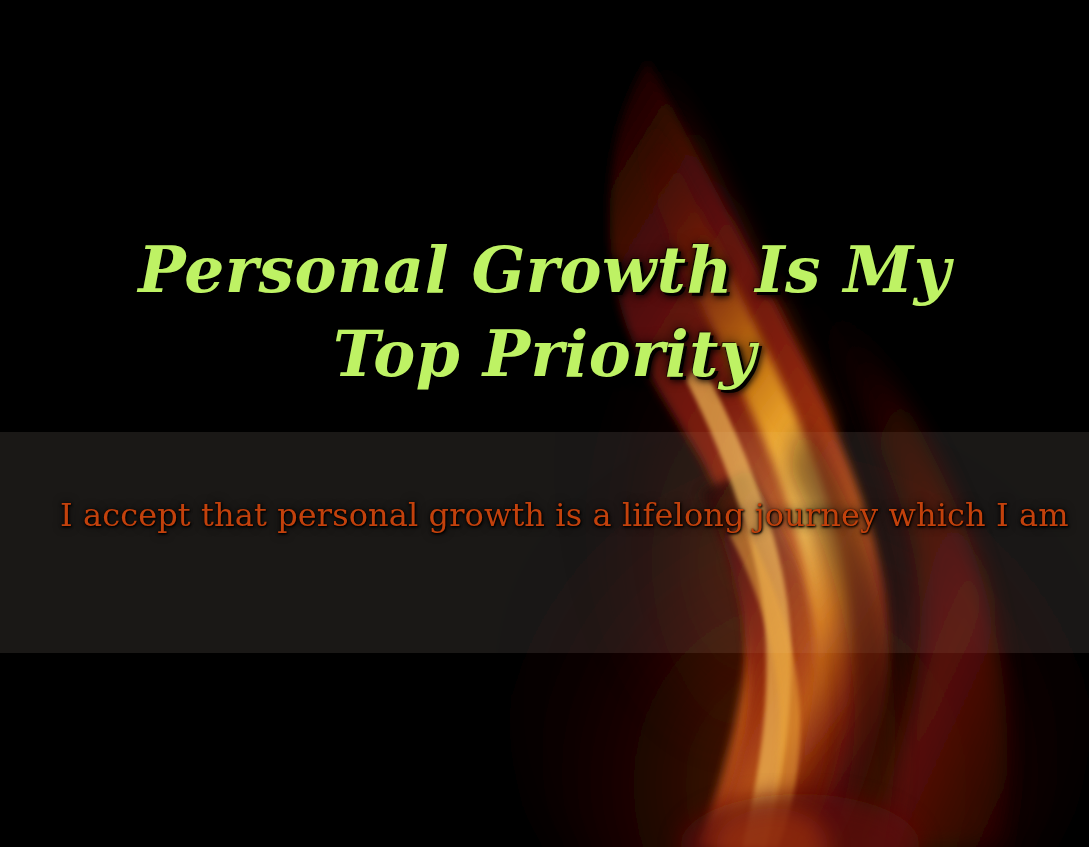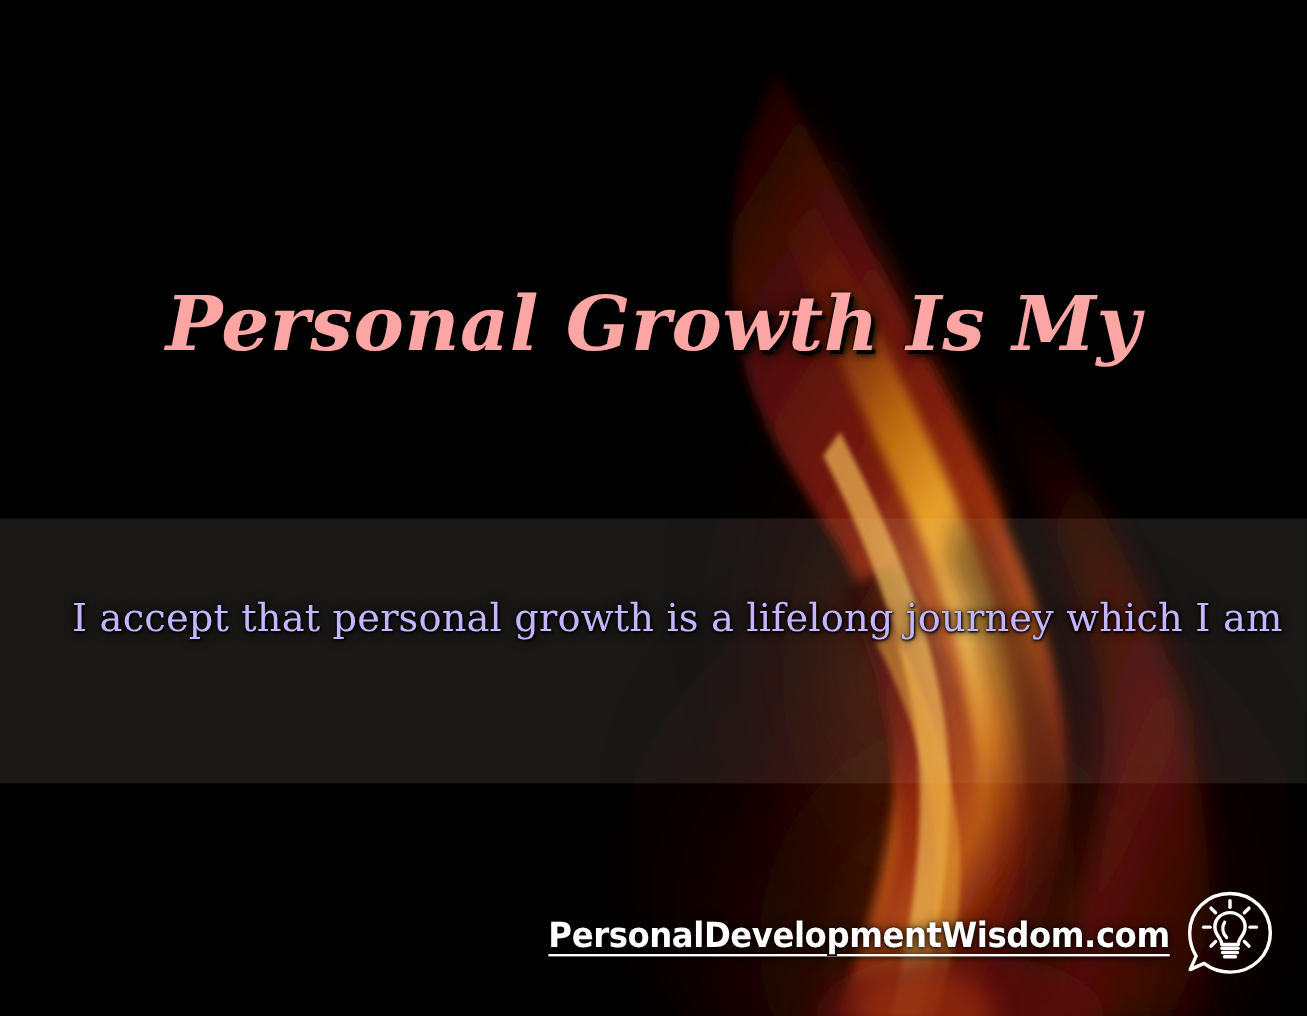--- a/index.html
+++ b/index.html
@@ -51,21 +51,21 @@
     z-index:6;
   }
   .title-line{
     display:block;
     font-family:"DejaVu Serif","Liberation Serif",serif;
     font-weight:700;
     font-style:italic;
     font-size:63px;
     line-height:84px;
     letter-spacing:.5px;
-    color:#fca5a5;
+    color:#bef264;
     text-shadow:
        3px 3px 0 rgba(0,0,0,.92),
        4px 4px 6px rgba(0,0,0,.85),
       -1px -1px 0 rgba(0,0,0,.55),
        0 0 14px rgba(0,0,0,.9);
     white-space:nowrap;
   }
 
   
   #subtitle-block{
@@ -75,21 +75,21 @@
     text-align:center;
     z-index:6;
   }
   .subtitle-line{
     display:block;
     font-family:"DejaVu Serif","Liberation Serif",serif;
     font-weight:400;
     font-size:32px;
     line-height:46px;
     letter-spacing:.1px;
-    color:#c4b5fd;
+    color:#c2410c;
     text-shadow:
       0 1px 3px rgba(0,0,0,.95),
       0 0 10px rgba(0,0,0,.85),
       1px 1px 2px rgba(0,0,0,.9);
     white-space:nowrap;
   }
 
   
   #footer{
     position:absolute;
@@ -250,62 +250,21 @@
 
       <ellipse cx="800" cy="846" rx="120" ry="52" fill="#5c1108" opacity=".75" filter="url(#blurMid)"></ellipse>
       <ellipse cx="772" cy="846" rx="56" ry="38" fill="#a9390f" opacity=".55" filter="url(#blurMid)"></ellipse>
     </svg>
   </div>
 
   <div id="flame-band"></div>
 
   <div id="title-block">
     <span class="title-line">Personal Growth Is My</span>
+    <span class="title-line">Top Priority</span>
   </div>
 
   <div id="subtitle-block">
     <span class="subtitle-line">I accept that personal growth is a lifelong journey which I am</span>
   </div>
 
-  <div id="footer">
-
-    <span id="site-url">PersonalDevelopmentWisdom.com</span>
-
-    <svg id="brand-logo" viewBox="0 0 100 100" xmlns="http://www.w3.org/2000/svg" aria-hidden="true">
-      <g fill="none" stroke="#ffffff" stroke-width="3.4" stroke-linecap="round" stroke-linejoin="round">
-
-        <path d="M50 9
-                 C 72.6 9, 90 26.4, 90 48
-                 C 90 69.6, 72.6 87, 50 87
-                 C 40.2 87, 31.2 83.8, 24.2 78.4
-                 L 10.5 84.5
-                 L 16.4 71.2
-                 C 12.4 64.6, 10 56.6, 10 48
-                 C 10 26.4, 27.4 9, 50 9 Z"></path>
-
-        <path d="M50 28
-                 C 58.6 28, 65 34.4, 65 42.2
-                 C 65 47.4, 62.2 50.8, 60.2 53.6
-                 C 58.8 55.6, 58.2 57.4, 58.2 59.6
-                 L 41.8 59.6
-                 C 41.8 57.4, 41.2 55.6, 39.8 53.6
-                 C 37.8 50.8, 35 47.4, 35 42.2
-                 C 35 34.4, 41.4 28, 50 28 Z"></path>
-
-        <path d="M46.6 52.6 C 42.6 48.4, 41.8 42.4, 44.6 37.6"></path>
-
-        <path d="M42 63.4 H 58"></path>
-        <path d="M42.6 67.6 H 57.4"></path>
-        <path d="M44.6 71.8 H 55.4"></path>
-
-        <path d="M50 16.2 V 22.6"></path>
-        <path d="M68.8 23.6 L 64.3 28.1"></path>
-        <path d="M31.2 23.6 L 35.7 28.1"></path>
-        <path d="M76.2 42.4 H 69.8"></path>
-        <path d="M30.2 42.4 H 23.8"></path>
-        <path d="M68.8 61.2 L 64.3 56.7"></path>
-        <path d="M31.2 61.2 L 35.7 56.7"></path>
-      </g>
-    </svg>
-
-  </div>
 
 </div>
 
 </body></html>

